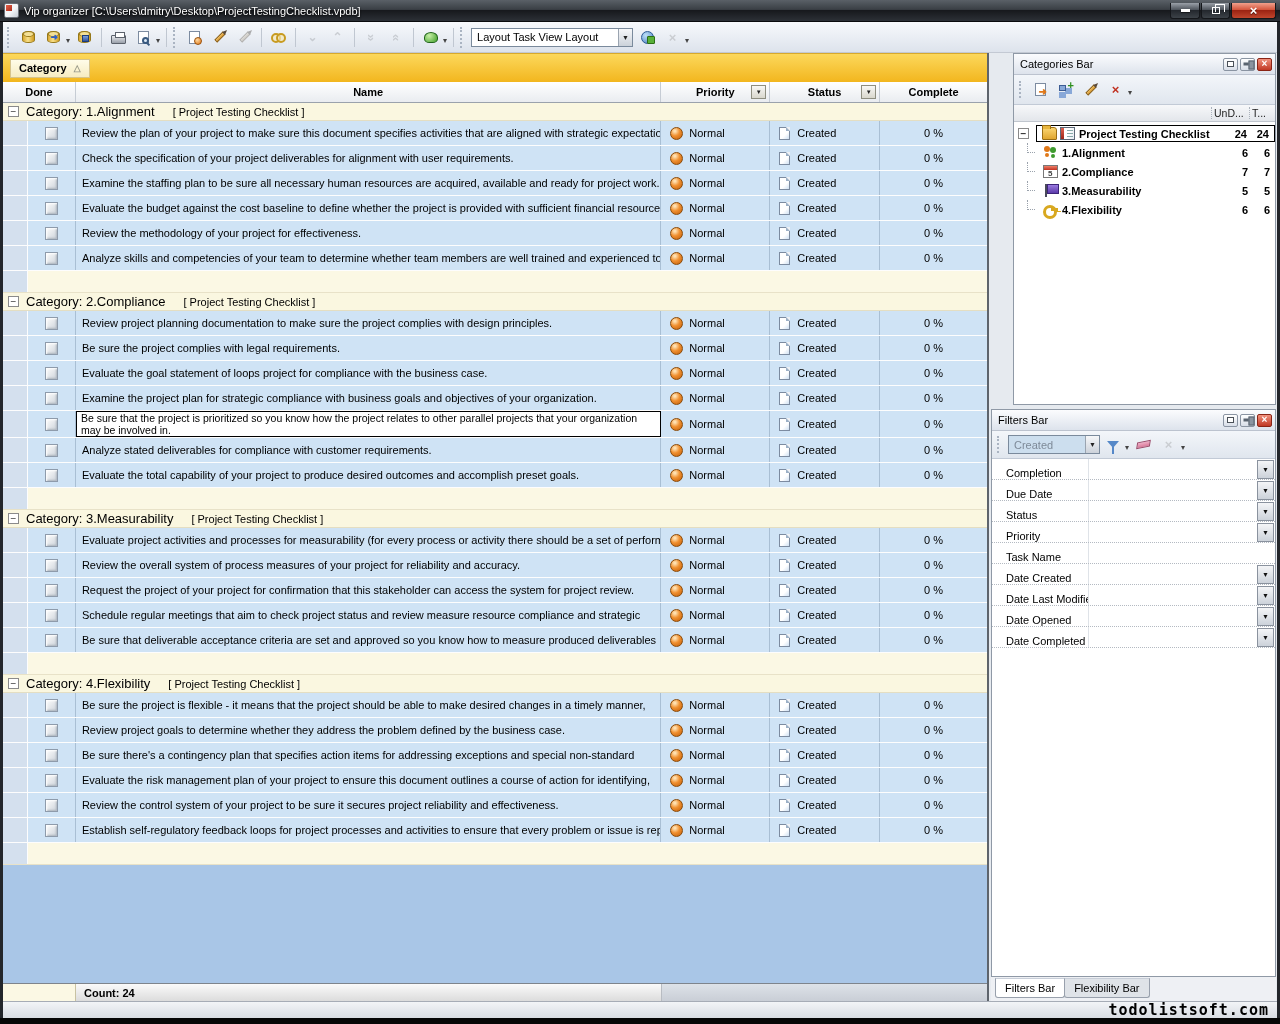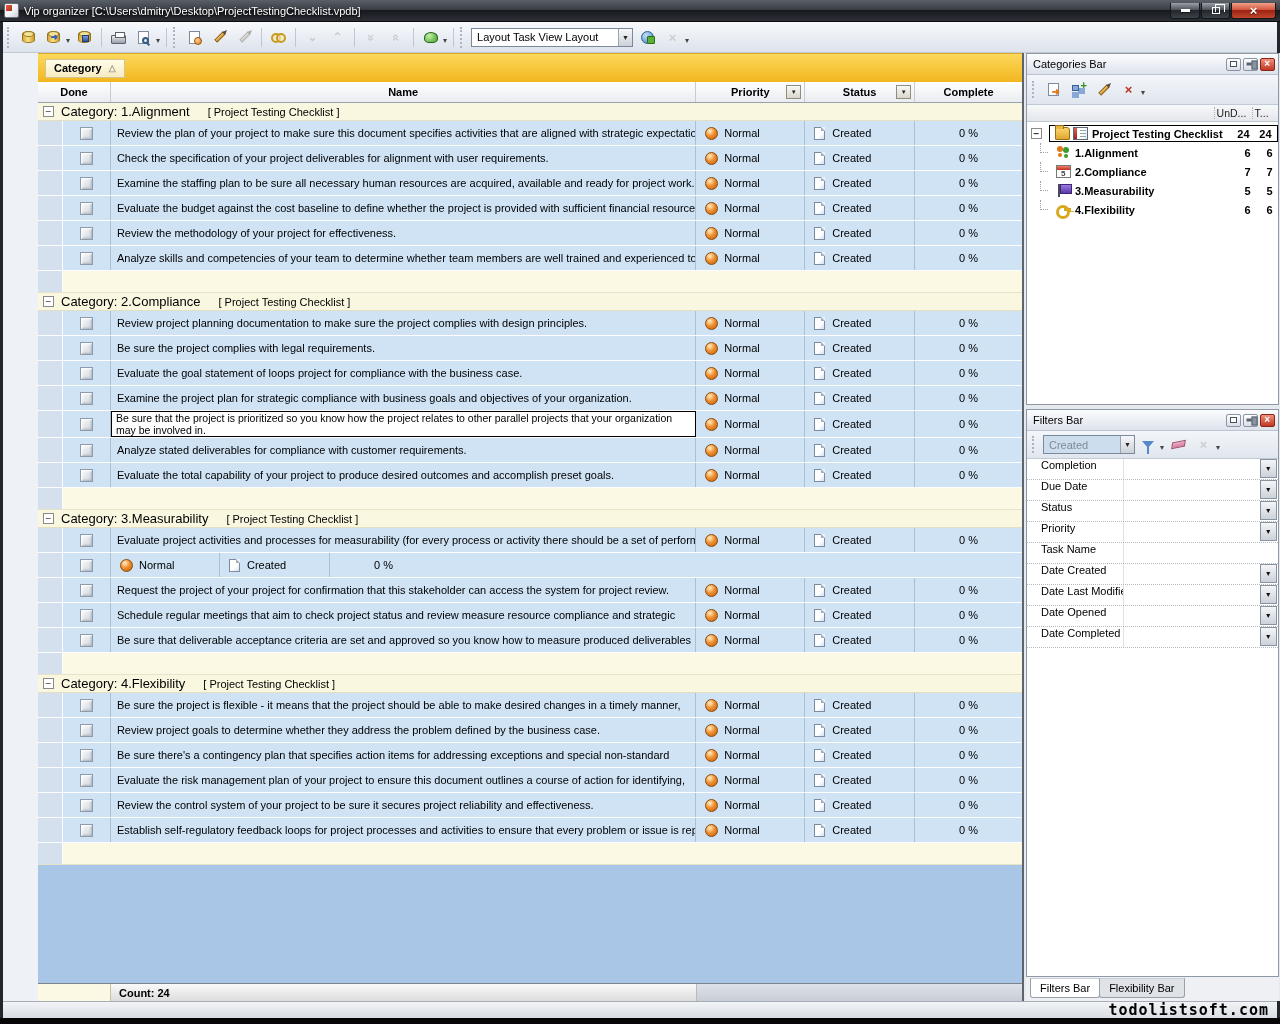--- a/index.html
+++ b/index.html
@@ -62,21 +62,21 @@
   .combo { height:19px; background:#fff; border:1px solid #7a8a9c; display:flex; align-items:center; }
   .combo .cval { flex:1; padding:0 5px; font-size:11px; white-space:nowrap; overflow:hidden; }
   .combo .cbtn { width:14px; height:100%; background:linear-gradient(#f6f7f9,#ccd2da); border-left:1px solid #9aa4b0; display:flex; align-items:center; justify-content:center; font-size:7px; color:#222; }
   .layout-combo { width:162px; margin:0 2px; }
   .swirl { width:13px; height:13px; border-radius:50%; background:radial-gradient(circle at 35% 30%,#bde0f8,#4a7ec0); border:1px solid #2c5a94; position:relative; }
   .swirl::after { content:''; position:absolute; right:-2px; bottom:-1px; width:6px; height:6px; background:#58b038; border:1px solid #2d6e14; border-radius:1px; }
   .xgray { font-size:13px; font-weight:bold; color:#9aa2ac; }
 
   
   .main { flex:1; display:flex; min-height:0; }
-  .grid-col { width:986px; display:flex; flex-direction:column; border-right:2px solid #5e646c; background:#fff; min-height:0;margin-left:35px; }
+  .grid-col { width:986px; display:flex; flex-direction:column; border-right:2px solid #5e646c; background:#fff; min-height:0; }
 
   .groupby { height:29px; background:linear-gradient(#fcd85c,#f2b61e); border-top:1px solid #d8a92c; display:flex; align-items:center; padding-left:7px; }
   .group-btn { height:19px; padding:0 8px; display:flex; align-items:center; background:linear-gradient(#fffce9,#f6ecc2); border:1px solid #d6c48c; font-weight:bold; font-size:11px; }
   .sort-tri { font-size:9px; color:#9a9a8a; margin-left:7px; }
 
   .colheaders { height:21px; display:flex; background:linear-gradient(#ffffff,#e9ecf0); border-bottom:1px solid #9aa2ac; font-weight:bold; }
   .ch { display:flex; align-items:center; justify-content:center; border-right:1px solid #c6ccd4; position:relative; }
   .ch-done{ width:73px; } .ch-name{ width:586px; } .ch-priority{ width:109px; } .ch-status{ width:110px; } .ch-complete{ width:107px; border-right:none; }
   .fbtn { position:absolute; right:3px; top:3px; width:15px; height:14px; background:linear-gradient(#f8f8f6,#d9d7cc); border:1px solid #8e8e80; display:flex; align-items:center; justify-content:center; font-size:6px; color:#222; }
 
@@ -103,21 +103,21 @@
   .spacer-row .sp-ind { width:25px; background:#d4e0ee; border-right:1px solid #fdfdfd; }
   .grid-filler { flex:1; background:#a9c6e7; }
   .gridfooter { height:18px; display:flex; border-top:1px solid #7e848c; flex:none; }
   .gf-left { width:73px; background:#fbf8e4; border-right:1px solid #c8c2a2; }
   .gf-count { width:586px; display:flex; align-items:center; padding-left:8px; font-weight:bold; background:linear-gradient(#fafafa,#dcdcdc); border-right:1px solid #b8bcc2; }
   .gf-right { flex:1; background:linear-gradient(#dde2e8,#c9ced6); }
 
   
   .side { flex:1; display:flex; flex-direction:column; background:#e6eaef; padding:0 1px 0 2px; min-height:0; }
   .panel { border:1px solid #8f99a6; background:#fff; display:flex; flex-direction:column; min-height:0; }
-  .panel-cats { height:352px; }
+  .panel-cats { height:352px;margin-left:22px; }
   .splitter { height:4px; }
   .panel-filters { flex:1; }
   .ptitle { height:21px; display:flex; align-items:center; padding:0 3px 0 6px; background:linear-gradient(#fbfcfe,#dde3ec); border-bottom:1px solid #bcc3cf; }
   .ptitle .t { font-size:11px; }
   .pbtns { margin-left:auto; display:flex; gap:2px; }
   .pbtn { width:15px; height:13px; border:1px solid #8a94a2; border-radius:2px; background:linear-gradient(#ffffff,#d8dee8); display:flex; align-items:center; justify-content:center; }
   .pbtn.close { background:linear-gradient(#f0907c,#c03824); border-color:#8a2415; color:#fff; font-weight:bold; font-size:10px; line-height:10px; }
   .g-res { width:7px; height:6px; border:1px solid #4a5058; background:#fff; }
   .g-pin { width:3px; height:8px; background:#5a6470; position:relative; transform:rotate(90deg); }
   .g-pin::before { content:''; position:absolute; top:-3px; left:-2px; width:7px; height:4px; background:#8a94a0; border:1px solid #5a6470; }
@@ -160,21 +160,21 @@
   .hier::before { content:''; position:absolute; left:0; top:1px; width:5px; height:4px; background:#88a8d8; border:1px solid #3c5c94; box-shadow:6px 3px 0 #88a8d8, 0 7px 0 #88a8d8; }
   .hier::after { content:'+'; position:absolute; right:-2px; top:-5px; color:#2e8e1e; font-weight:bold; font-size:11px; }
   .xred { color:#c03020; font-weight:bold; font-size:13px; }
 
   
   .preset-combo { width:92px; margin-left:2px; background:#ccdeee; }
   .preset-combo .cval { color:#7e8a98; }
   .funnel { width:0; height:0; border-left:6px solid transparent; border-right:6px solid transparent; border-top:7px solid #5588c8; position:relative; }
   .funnel::after { content:''; position:absolute; left:-1px; top:-1px; width:2px; height:7px; background:#5588c8; }
   .eraser { width:13px; height:7px; background:linear-gradient(#f0b0c8,#d87898); border:1px solid #9a4868; transform:skewX(-20deg) rotate(-12deg); }
-  .frow { height:21px; display:flex; align-items:flex-start; border-bottom:1px dotted #b4bac2; }
+  .frow { height:21px; display:flex; align-items:flex-end; border-bottom:1px dotted #b4bac2; }
   .frow .flabel { width:96px; padding-left:14px; white-space:nowrap; overflow:hidden; }
   .frow .fval { flex:1; align-self:stretch; border-left:1px solid #dfe3e8; }
   .frow .fdrop { width:17px; height:19px; margin-right:1px; background:linear-gradient(#f4f5f7,#ccd2da); border:1px solid #8a929e; display:flex; align-items:center; justify-content:center; font-size:7px; color:#111; }
   .filters-filler { flex:1; }
 
   
   .tabsrow { height:24px; display:flex; align-items:flex-start; padding:1px 0 0 4px; background:#eef0f4; }
   .tab { height:20px; padding:0 9px; display:flex; align-items:center; font-size:11px; border:1px solid #98a0ac; border-top:1px solid #c8ced8; margin-right:-1px; background:#dfe3e8; border-radius:0 0 3px 3px; }
   .tab.active { background:#fff; position:relative; z-index:2; }
 
@@ -584,20 +584,23 @@
                 <span class="page-status"></span>
                 <span>Created</span>
               </span>
               <span class="cell c-complete">0 %</span>
             </div>
             <div class="task-row">
               <span class="cell c-indent"></span>
               <span class="cell c-done">
                 <span class="checkbox"></span>
               </span>
+              <span class="cell c-name">
+                <span>Review the overall system of process measures of your project for reliability and accuracy.</span>
+              </span>
               <span class="cell c-priority">
                 <span class="ball"></span>
                 <span>Normal</span>
               </span>
               <span class="cell c-status">
                 <span class="page-status"></span>
                 <span>Created</span>
               </span>
               <span class="cell c-complete">0 %</span>
             </div>

